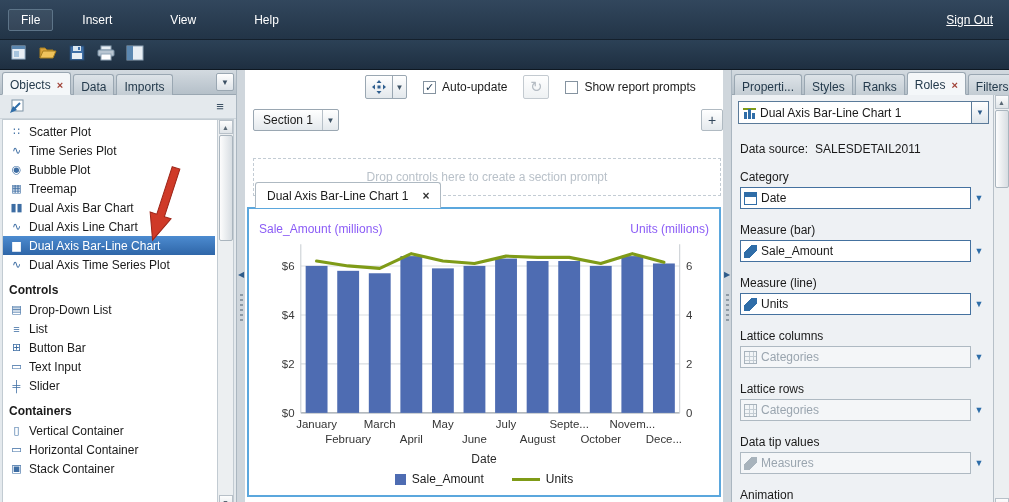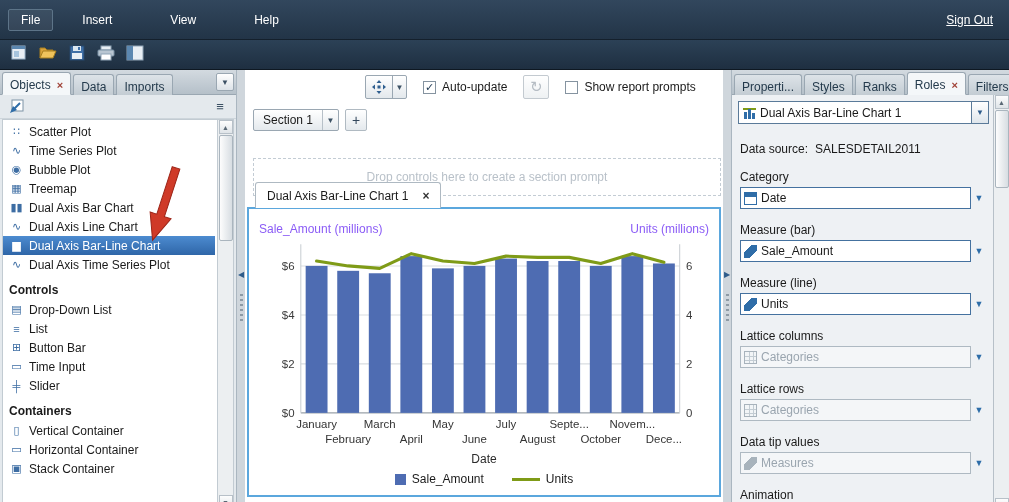--- a/index.html
+++ b/index.html
@@ -67,21 +67,21 @@
   .ctr-top { height:34px; flex:none; display:flex; align-items:center; gap:16px; padding-left:120px; }
   .split-btn { display:flex; height:24px; border:1px solid #9aa7b2; border-radius:2px; background:linear-gradient(#fff,#e3e8ec); cursor:pointer; }
   .split-btn .ic { width:26px; display:flex; align-items:center; justify-content:center; }
   .split-btn .caret { width:14px; border-left:1px solid #9aa7b2; display:flex; align-items:center; justify-content:center;
                       font-size:8px; color:#3c5164; }
   .checkbox-row { display:flex; align-items:center; gap:6px; cursor:pointer; }
   .cb { width:13px; height:13px; border:1px solid #8593a0; background:#fff; display:flex; align-items:center;
         justify-content:center; font-size:11px; color:#223c55; line-height:1; }
   .btn-refresh { width:26px; height:24px; border:1px solid #c3cad0; border-radius:2px; background:linear-gradient(#fff,#eef1f3);
                  color:#b6bdc4; font-size:15px; display:flex; align-items:center; justify-content:center; }
-  .section-bar { height:32px; flex:none; display:flex; align-items:center; gap:6px; padding-left:8px; }
+  .section-bar { height:32px; flex:none; display:flex; align-items:center; gap:6px; padding-left:8px;justify-content:space-between; }
   .section-tab { display:flex; align-items:center; height:22px; border:1px solid #9aa7b2; border-radius:2px;
                  background:linear-gradient(#fff,#e4e9ed); cursor:pointer; }
   .section-tab .lbl { padding:0 9px; }
   .section-tab .caret { width:16px; align-self:stretch; display:flex; align-items:center; justify-content:center;
                         border-left:1px solid #b7c0c8; font-size:8px; color:#3c5164; }
   .btn-add { width:22px; height:22px; border:1px solid #b0bac2; border-radius:2px; background:linear-gradient(#fff,#e4e9ed);
              font-size:14px; color:#33475c; display:flex; align-items:center; justify-content:center; cursor:pointer; }
 
   .canvas { position:relative; flex:1; }
   .dropzone { position:absolute; left:8px; right:2px; top:22px; height:38px; border:1px dashed #c3ccd4;
@@ -254,21 +254,21 @@
             <div class="obj-item">
               <span class="glyph">≡</span>
               <span>List</span>
             </div>
             <div class="obj-item">
               <span class="glyph">⊞</span>
               <span>Button Bar</span>
             </div>
             <div class="obj-item">
               <span class="glyph">▭</span>
-              <span>Time Input</span>
+              <span>Text Input</span>
             </div>
             <div class="obj-item">
               <span class="glyph">╪</span>
               <span>Slider</span>
             </div>
             <div class="obj-header">Containers</div>
             <div class="obj-item">
               <span class="glyph">▯</span>
               <span>Vertical Container</span>
             </div>

